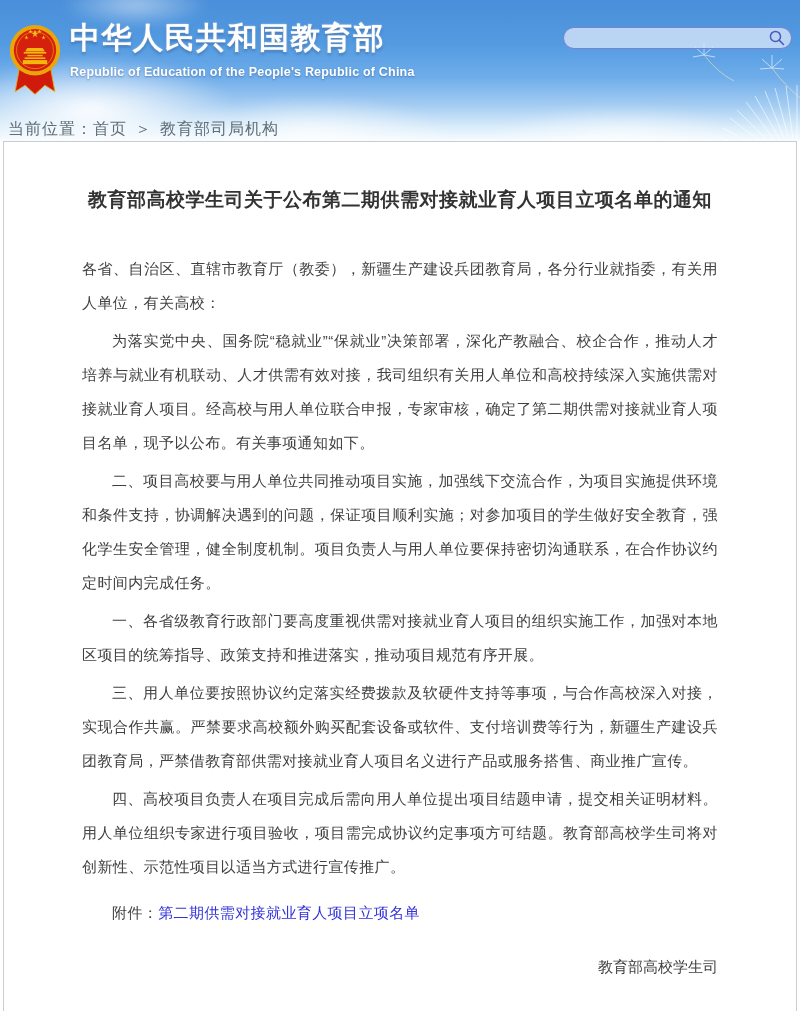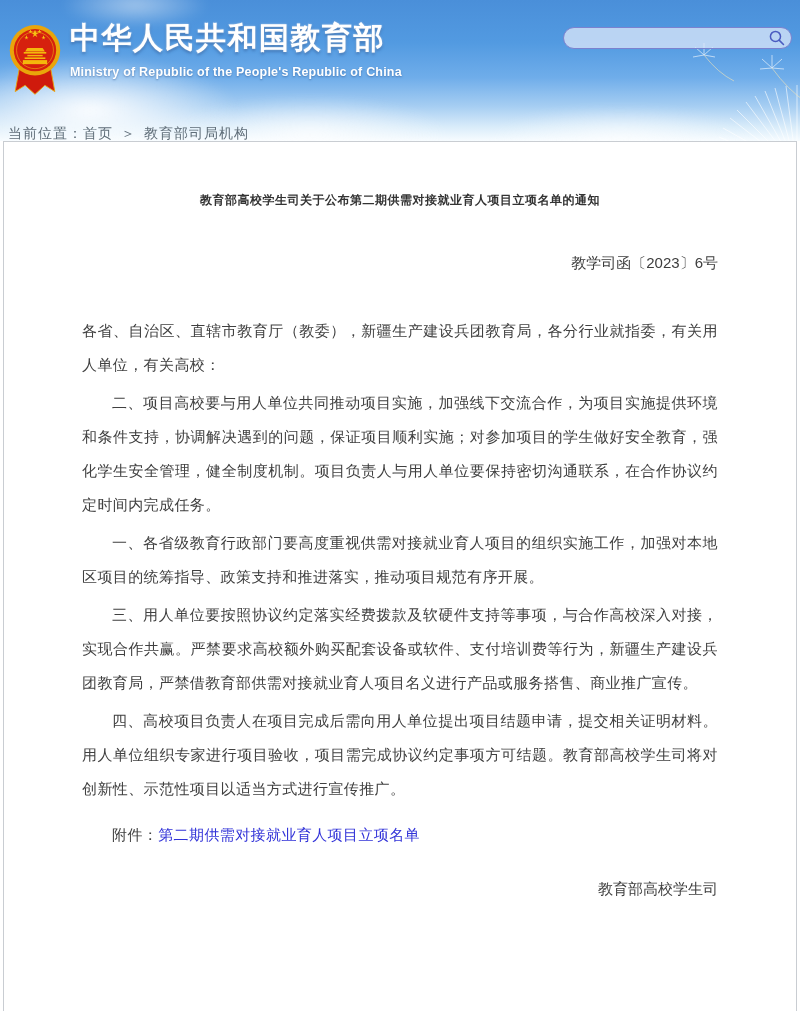--- a/index.html
+++ b/index.html
@@ -24,28 +24,28 @@
   .site-subtitle { margin-top:6px; font-size:12.5px; font-weight:bold; color:#ffffff; letter-spacing:.2px;
     text-shadow:0 1px 2px rgba(40,80,140,.55); }
 
   .search-pill { position:absolute; left:563px; top:27px; width:229px; height:22px;
     background:rgba(222,232,250,.75); border:1px solid #7b82cf; border-radius:12px;
     display:flex; align-items:center; }
   .search-pill input { flex:1; height:18px; border:none; outline:none; background:transparent;
     font-size:12px; color:#334; padding:0 6px 0 12px; }
   .search-icon { width:18px; height:18px; margin-right:5px; cursor:pointer; flex:0 0 auto; }
 
-  .breadcrumb { position:absolute; left:8px; top:125px; font-size:14px; color:#5f6d78; letter-spacing:1px; }
+  .breadcrumb { position:absolute; left:8px; top:119px; font-size:16px; color:#5f6d78; letter-spacing:1px; }
   .breadcrumb a { color:#5f6d78; text-decoration:none; cursor:pointer; }
   .crumb-sep { margin:0 8px; }
 
   
   .content-box { margin:0 3px; width:794px; min-height:890px; background:#fff;
     border:1px solid #c9cdd2; padding:46px 78px 0 78px; }
-  .doc-title { font-size:12px; font-weight:bold; color:#333; text-align:center;
+  .doc-title { font-size:19px; font-weight:bold; color:#333; text-align:center;
     line-height:24px; letter-spacing:.5px; }
   .doc-number { margin-top:40px; font-size:15px; color:#3d3d3d; text-align:right; line-height:22px; }
   .para { font-size:15px; color:#404040; line-height:34px; letter-spacing:.4px;
     text-align:justify; margin-top:4px; }
   .salutation { margin-top:40px; text-indent:0; }
   .indent { text-indent:2em; }
   .attachment { margin-top:12px; text-indent:2em; }
   .att-link { color:#3132d8; text-decoration:none; cursor:pointer; }
   .signer { margin-top:20px; font-size:15px; color:#404040; line-height:34px; text-align:right; }
 </style>
@@ -124,43 +124,43 @@
       <g fill="#f4b80c">
         <path d="M19 39.5 L21.5 35.5 L38.5 35.5 L41 39.5 Z"></path>
         <rect x="17.5" y="40" width="25" height="1.8"></rect>
         <rect x="21.5" y="43.2" width="17" height="1.6"></rect>
         <rect x="18.5" y="46" width="23" height="1.8"></rect>
         <rect x="16.5" y="49" width="27" height="4.5"></rect>
       </g>
     </svg>
     <div class="brand-text">
       <div class="site-title">中华人民共和国教育部</div>
-      <div class="site-subtitle">Ministry of Republic of the People's Republic of China</div>
+      <div class="site-subtitle">Republic of Education of the People's Republic of China</div>
     </div>
   </div>
 
   <div class="search-pill">
     <input type="text" placeholder="" style="">
     <svg class="search-icon" viewBox="0 0 20 20">
       <circle cx="8.3" cy="8.3" r="5.6" fill="none" stroke="#4a5bc0" stroke-width="1.7"></circle>
       <line x1="12.6" y1="12.6" x2="17.2" y2="17.2" stroke="#4a5bc0" stroke-width="1.7" stroke-linecap="round"></line>
     </svg>
   </div>
 
   <nav class="breadcrumb">
     <span>当前位置：</span><a>首页</a><span class="crumb-sep">＞</span><a>教育部司局机构</a>
   </nav>
 </header>
 
 <main class="content-box">
   <h1 class="doc-title">教育部高校学生司关于公布第二期供需对接就业育人项目立项名单的通知</h1>
-  <div class="doc-number">教学司函〔2023〕6号</div>
   <p class="para salutation">各省、自治区、直辖市教育厅（教委），新疆生产建设兵团教育局，各分行业就指委，有关用人单位，有关高校：</p>
 
   <div>
+      <p class="para indent">为落实党中央、国务院“稳就业”“保就业”决策部署，深化产教融合、校企合作，推动人才培养与就业有机联动、人才供需有效对接，我司组织有关用人单位和高校持续深入实施供需对接就业育人项目。经高校与用人单位联合申报，专家审核，确定了第二期供需对接就业育人项目名单，现予以公布。有关事项通知如下。</p>
       <p class="para indent">二、项目高校要与用人单位共同推动项目实施，加强线下交流合作，为项目实施提供环境和条件支持，协调解决遇到的问题，保证项目顺利实施；对参加项目的学生做好安全教育，强化学生安全管理，健全制度机制。项目负责人与用人单位要保持密切沟通联系，在合作协议约定时间内完成任务。</p>
       <p class="para indent">一、各省级教育行政部门要高度重视供需对接就业育人项目的组织实施工作，加强对本地区项目的统筹指导、政策支持和推进落实，推动项目规范有序开展。</p>
       <p class="para indent">三、用人单位要按照协议约定落实经费拨款及软硬件支持等事项，与合作高校深入对接，实现合作共赢。严禁要求高校额外购买配套设备或软件、支付培训费等行为，新疆生产建设兵团教育局，严禁借教育部供需对接就业育人项目名义进行产品或服务搭售、商业推广宣传。</p>
       <p class="para indent">四、高校项目负责人在项目完成后需向用人单位提出项目结题申请，提交相关证明材料。用人单位组织专家进行项目验收，项目需完成协议约定事项方可结题。教育部高校学生司将对创新性、示范性项目以适当方式进行宣传推广。</p>
     </div>
 
   <p class="para attachment">
     <span>附件：</span><a class="att-link">第二期供需对接就业育人项目立项名单</a>
   </p>
 

